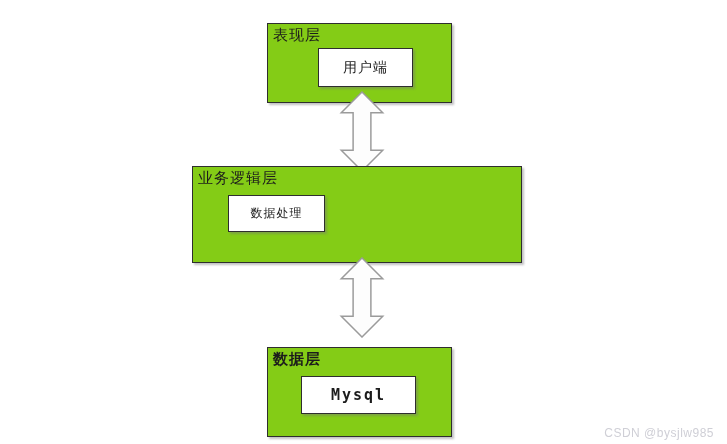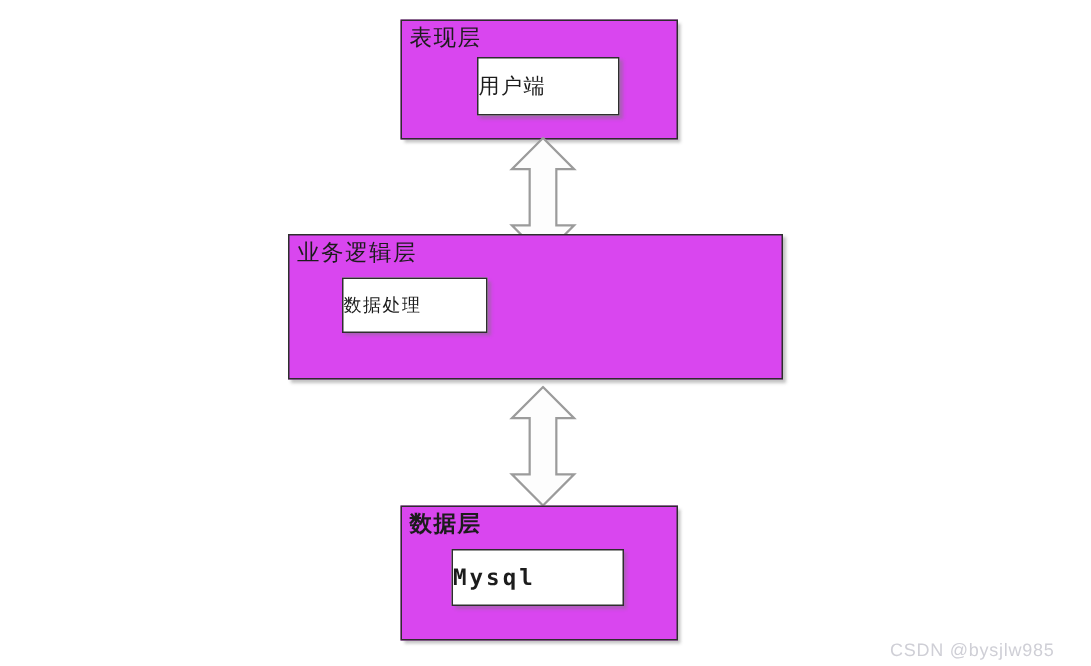--- a/index.html
+++ b/index.html
@@ -11,42 +11,43 @@
     position: relative;
     width: 727px;
     height: 444px;
     background: #ffffff;
     overflow: hidden;
     font-family: "DejaVu Serif", "Liberation Serif", serif;
     color: #1c1c1c;
   }
   .layer-box {
     position: absolute;
-    background: #d946ef;
+    background: #84cc16;
     border: 1px solid #2e2e2e;
     box-shadow: 2px 2px 2px rgba(120,120,120,0.45);
     box-sizing: border-box;
+    margin-top: 10px;
   }
   .layer-label {
     position: absolute;
     top: 2px;
     left: 5px;
     font-size: 15px;
     letter-spacing: 1px;
     white-space: nowrap;
   }
   .node-box {
     position: absolute;
     background: #ffffff;
     border: 1px solid #2e2e2e;
     box-shadow: 2px 2px 2px rgba(120,120,120,0.45);
     box-sizing: border-box;
     display: flex;
     align-items: center;
-    justify-content: flex-start;
+    justify-content: center;
   }
   .node-label {
     font-size: 14px;
     letter-spacing: 1px;
     white-space: nowrap;
   }
   .node-label.small {
     font-size: 12px;
   }
   .node-label.mono {
@@ -54,21 +55,21 @@
     font-size: 15px;
     letter-spacing: 2px;
   }
   .arrow {
     position: absolute;
     width: 46px;
     height: 81px;
   }
   .watermark {
     position: absolute;
-    right: 24px;
+    right: 13px;
     bottom: 4px;
     font-family: "Liberation Sans", "DejaVu Sans", sans-serif;
     font-size: 12px;
     color: #cfcfd6;
     letter-spacing: 0.5px;
     user-select: none;
   }
 
   
   #layer-presentation { left: 267px; top: 13px;  width: 185px; height: 80px; }

